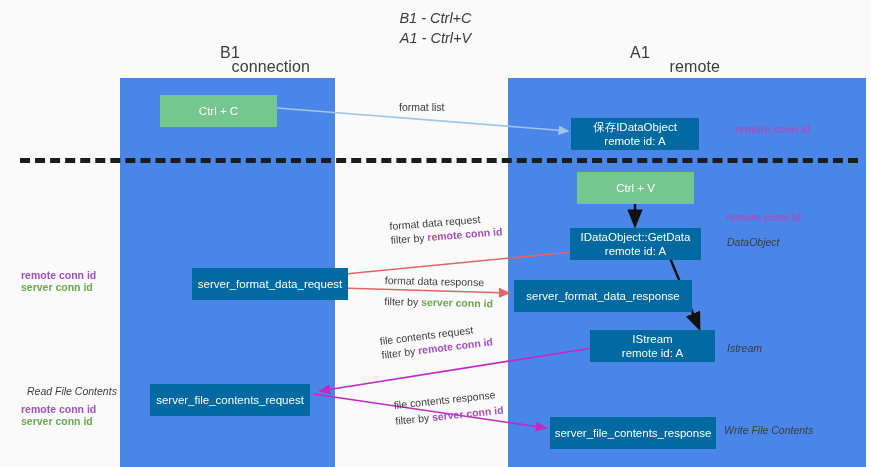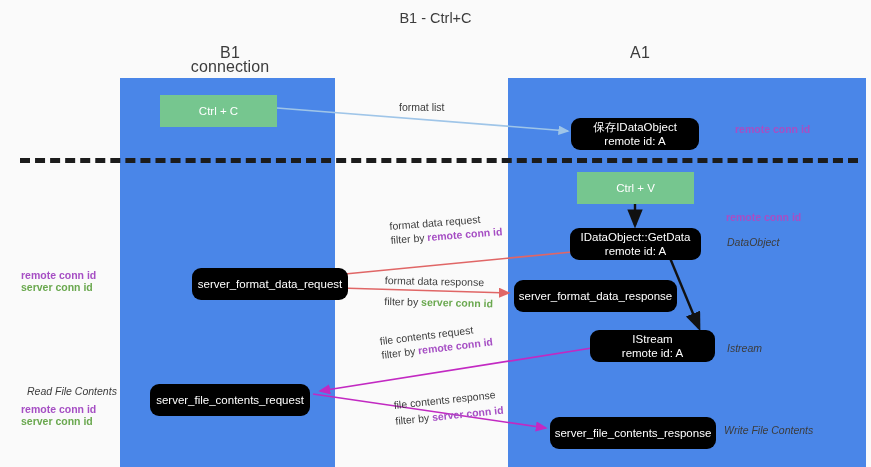--- a/index.html
+++ b/index.html
@@ -29,31 +29,32 @@
     position: absolute;
     text-align: center;
     font-size: 16px;
     color: #3c3c3c;
     line-height: 14px;
     letter-spacing: .1px;
   }
   #hdr-b1 { left: 150px; top: 46px; width: 160px; }
   #hdr-a1 { left: 560px; top: 46px; width: 160px; }
   .col-header .l1 { display:block; }
-  .col-header .l2 { display:block; }
+  .col-header .l2 { display:block;text-align:right; }
 
   
   #title {
     position: absolute;
     left: 0; top: 8px;
     width: 871px;
     text-align: center;
     font-size: 14.5px;
     color: #3c3c3c;
     line-height: 20px;
+    font-style: italic;
   }
   #title span { display: block; }
 
   
   #dashed-sep {
     position: absolute;
     left: 20px;
     top: 158px;
     width: 838px;
     height: 0;
@@ -68,21 +69,21 @@
     flex-direction: column;
     align-items: center;
     justify-content: center;
     color: #ffffff;
     font-size: 11.5px;
     line-height: 14px;
     text-align: center;
     padding: 16px 6px;
   }
   .node.green  { background: #76c68f; }
-  .node.orange { background: #000000; border-radius: 9px; }
+  .node.orange { background: #0369a1; }
   .node .sub { display: block; }
 
   
   .ann {
     position: absolute;
     font-size: 10.5px;
     line-height: 13px;
     white-space: nowrap;
   }
   .ann.dark   { color: #3c3c3c; font-style: italic; }
@@ -106,31 +107,33 @@
     pointer-events: none;
   }
 </style>
 </head>
 <body>
 
 <div id="canvas">
 
   <div id="title">
     <span>B1 - Ctrl+C</span>
+    <span>A1 - Ctrl+V</span>
   </div>
 
   <div class="col-band" id="col-b1"></div>
   <div class="col-band" id="col-a1"></div>
 
   <div class="col-header" id="hdr-b1">
     <span class="l1">B1</span>
     <span class="l2">connection</span>
   </div>
   <div class="col-header" id="hdr-a1">
     <span class="l1">A1</span>
+    <span class="l2">remote</span>
   </div>
 
   <svg id="edges" viewBox="0 0 871 467">
     <defs>
       <marker id="ah-blue" markerWidth="7" markerHeight="7" refX="6" refY="3" orient="auto">
         <path d="M0,0 L7,3 L0,6 z" fill="#9fc5e8"></path>
       </marker>
       <marker id="ah-red" markerWidth="7" markerHeight="7" refX="6" refY="3" orient="auto">
         <path d="M0,0 L7,3 L0,6 z" fill="#e06666"></path>
       </marker>
@@ -174,21 +177,21 @@
 
   <div class="node orange" style="left:570px; top:228px; width:131px; height:24px;">
     <span>IDataObject::GetData</span>
     <span class="sub">remote id: A</span>
   </div>
 
   <div class="node orange" style="left:152px; top:268px; width:156px; height:25px;margin-left:40px;">
     <span>server_format_data_request</span>
   </div>
 
-  <div class="node orange" style="left:514px; top:280px; width:163px; height:25px;">
+  <div class="node orange" style="left:514px; top:280px; width:178px; height:25px;">
     <span>server_format_data_response</span>
   </div>
 
   <div class="node orange" style="left:590px; top:330px; width:125px; height:31px;">
     <span>IStream</span>
     <span class="sub">remote id: A</span>
   </div>
 
   <div class="node orange" style="left:150px; top:384px; width:160px; height:25px;">
     <span>server_file_contents_request</span>

